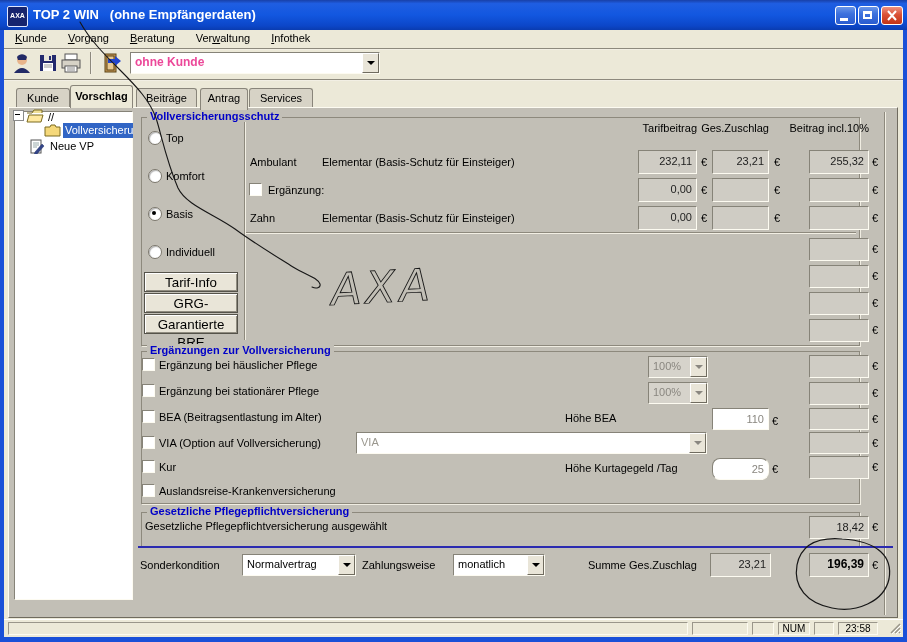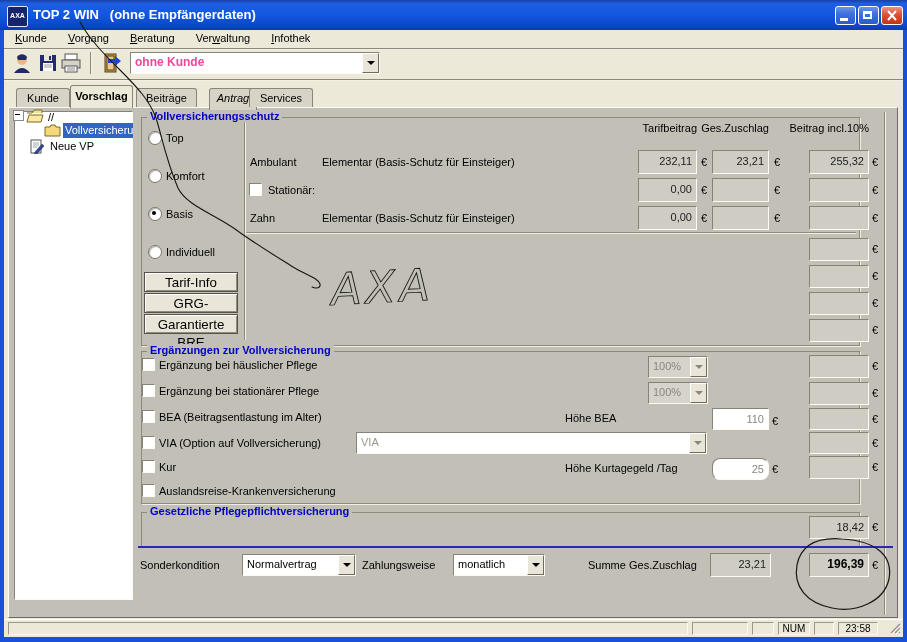--- a/index.html
+++ b/index.html
@@ -107,21 +107,21 @@
     <span class="val" style="font-weight:bold;font-size:12px;color:#ec4899;">ohne Kunde</span>
     <div class="drop">
         <div class="tri"></div>
       </div>
   </div>
   <div class="etchh" style="left:4px;top:79px;width:899px;"></div>
 
   <div class="tab" style="left:16px;top:88px;width:54px;height:19px;"><span>Kunde</span></div>
   <div class="tab active" style="left:70px;top:85px;width:63px;height:23px;"><span>Vorschlag</span></div>
   <div class="tab" style="left:136px;top:88px;width:61px;height:19px;"><span>Beiträge</span></div>
-  <div class="tab" style="left:209px;top:88px;width:48px;height:27px;font-style:italic;"><span>Antrag</span></div>
+  <div class="tab" style="left:200px;top:88px;width:48px;height:27px;"><span>Antrag</span></div>
   <div class="tab" style="left:249px;top:88px;width:64px;height:19px;"><span>Services</span></div>
 
   <div class="abs" style="left:8px;top:107px;width:890px;height:511px;background:#C2BFB6;
               border:1px solid;border-color:#fdfbf1 #6f6b5f #6f6b5f #fdfbf1;box-sizing:border-box;z-index:1;"></div>
 
   <div class="abs" style="left:14px;top:111px;width:119px;height:489px;background:#fff;
               border:1px solid;border-color:#868378 #fdfbf1 #fdfbf1 #868378;box-sizing:border-box;z-index:2;"></div>
   <div class="abs" style="left:13px;top:110px;width:9px;height:9px;background:#fff;border:1px solid #8a8a8a;z-index:3;">
     <div style="position:absolute;left:1px;top:3px;width:5px;height:1px;background:#000;"></div>
   </div>
@@ -167,21 +167,21 @@
   <span class="lbl" style="left:250px;top:156px;z-index:2;">Ambulant</span>
   <span class="lbl" style="left:322px;top:156px;z-index:2;">Elementar (Basis-Schutz für Einsteiger)</span>
   <div class="f" style="left:638px;top:150px;width:59px;height:24px;z-index:2;">232,11</div>
   <span class="euro" style="left:701px;top:156px;z-index:2;">€</span>
   <div class="f" style="left:712px;top:150px;width:57px;height:24px;z-index:2;">23,21</div>
   <span class="euro" style="left:774px;top:156px;z-index:2;">€</span>
   <div class="f" style="left:809px;top:150px;width:60px;height:24px;z-index:2;">255,32</div>
   <span class="euro" style="left:872px;top:156px;z-index:2;">€</span>
 
   <div class="cb" style="left:249px;top:183px;z-index:2;"></div>
-  <span class="lbl" style="left:268px;top:184px;z-index:2;">Stationär:</span>
+  <span class="lbl" style="left:268px;top:184px;z-index:2;">Ergänzung:</span>
   <div class="f" style="left:638px;top:178px;width:59px;height:24px;z-index:2;">0,00</div>
   <span class="euro" style="left:701px;top:184px;z-index:2;">€</span>
   <div class="f" style="left:712px;top:178px;width:57px;height:24px;z-index:2;"></div>
   <span class="euro" style="left:774px;top:184px;z-index:2;">€</span>
   <div class="f" style="left:809px;top:178px;width:60px;height:24px;z-index:2;"></div>
   <span class="euro" style="left:872px;top:184px;z-index:2;">€</span>
 
   <span class="lbl" style="left:250px;top:212px;z-index:2;">Zahn</span>
   <span class="lbl" style="left:322px;top:212px;z-index:2;">Elementar (Basis-Schutz für Einsteiger)</span>
   <div class="f" style="left:638px;top:206px;width:59px;height:24px;z-index:2;">0,00</div>
@@ -250,20 +250,21 @@
   <div class="f fw" style="left:712px;top:458px;width:57px;height:22px;line-height:20px;z-index:2;border-radius:8px;">25</div>
   <span class="euro" style="left:772px;top:463px;z-index:2;">€</span>
   <div class="f" style="left:809px;top:456px;width:60px;height:23px;z-index:2;"></div>
   <span class="euro" style="left:872px;top:461px;z-index:2;">€</span>
 
   <div class="cb" style="left:142px;top:484px;z-index:2;"></div>
   <span class="lbl" style="left:159px;top:485px;z-index:2;">Auslandsreise-Krankenversicherung</span>
 
   <div class="group" style="left:141px;top:512px;width:717px;height:33px;z-index:1;"></div>
   <div class="gtitle" style="left:147px;top:505px;">Gesetzliche Pflegepflichtversicherung</div>
+  <span class="lbl" style="left:145px;top:520px;z-index:2;">Gesetzliche Pflegepflichtversicherung ausgewählt</span>
   <div class="f" style="left:809px;top:516px;width:60px;height:23px;z-index:2;">18,42</div>
   <span class="euro" style="left:872px;top:521px;z-index:2;">€</span>
 
   <div class="abs" style="left:138px;top:546px;width:755px;height:2px;background:#2A2AB0;z-index:2;"></div>
 
   <span class="lbl" style="left:140px;top:559px;z-index:2;">Sonderkondition</span>
   <div class="combo" style="left:242px;top:554px;width:114px;height:22px;z-index:2;">
     <span class="val" style="color:#000;">Normalvertrag</span>
     <div class="drop">
         <div class="tri"></div>

